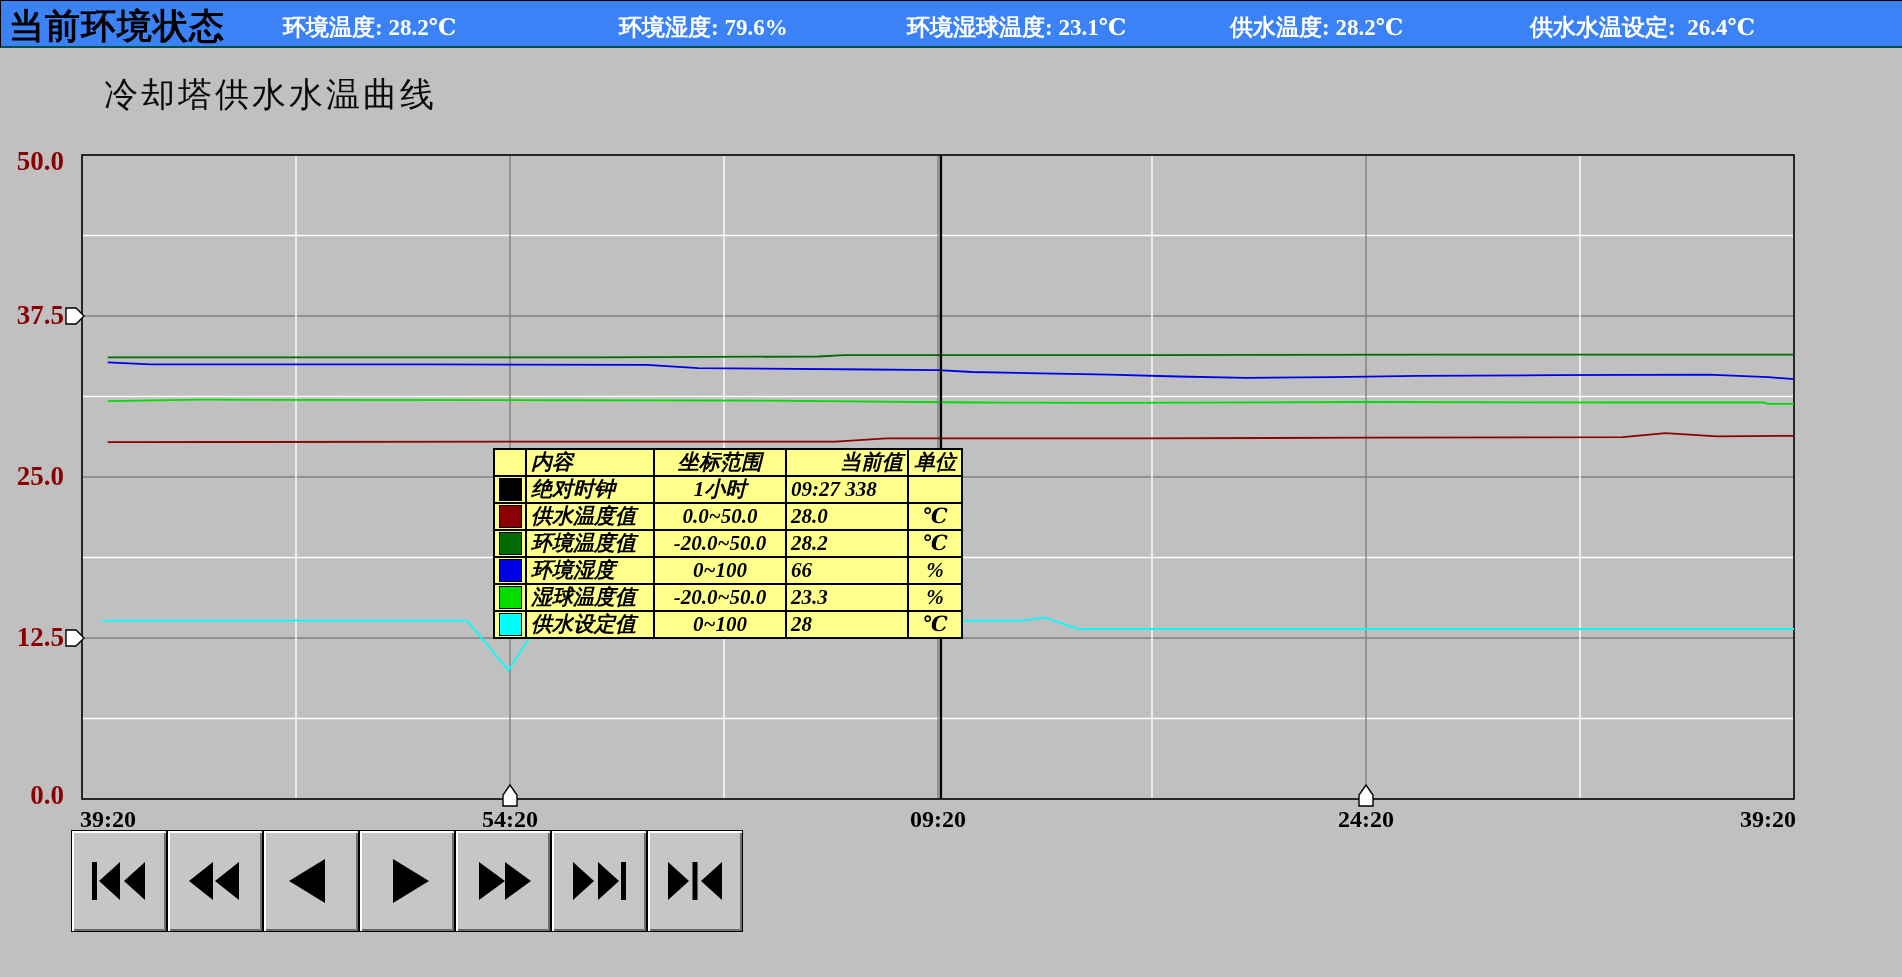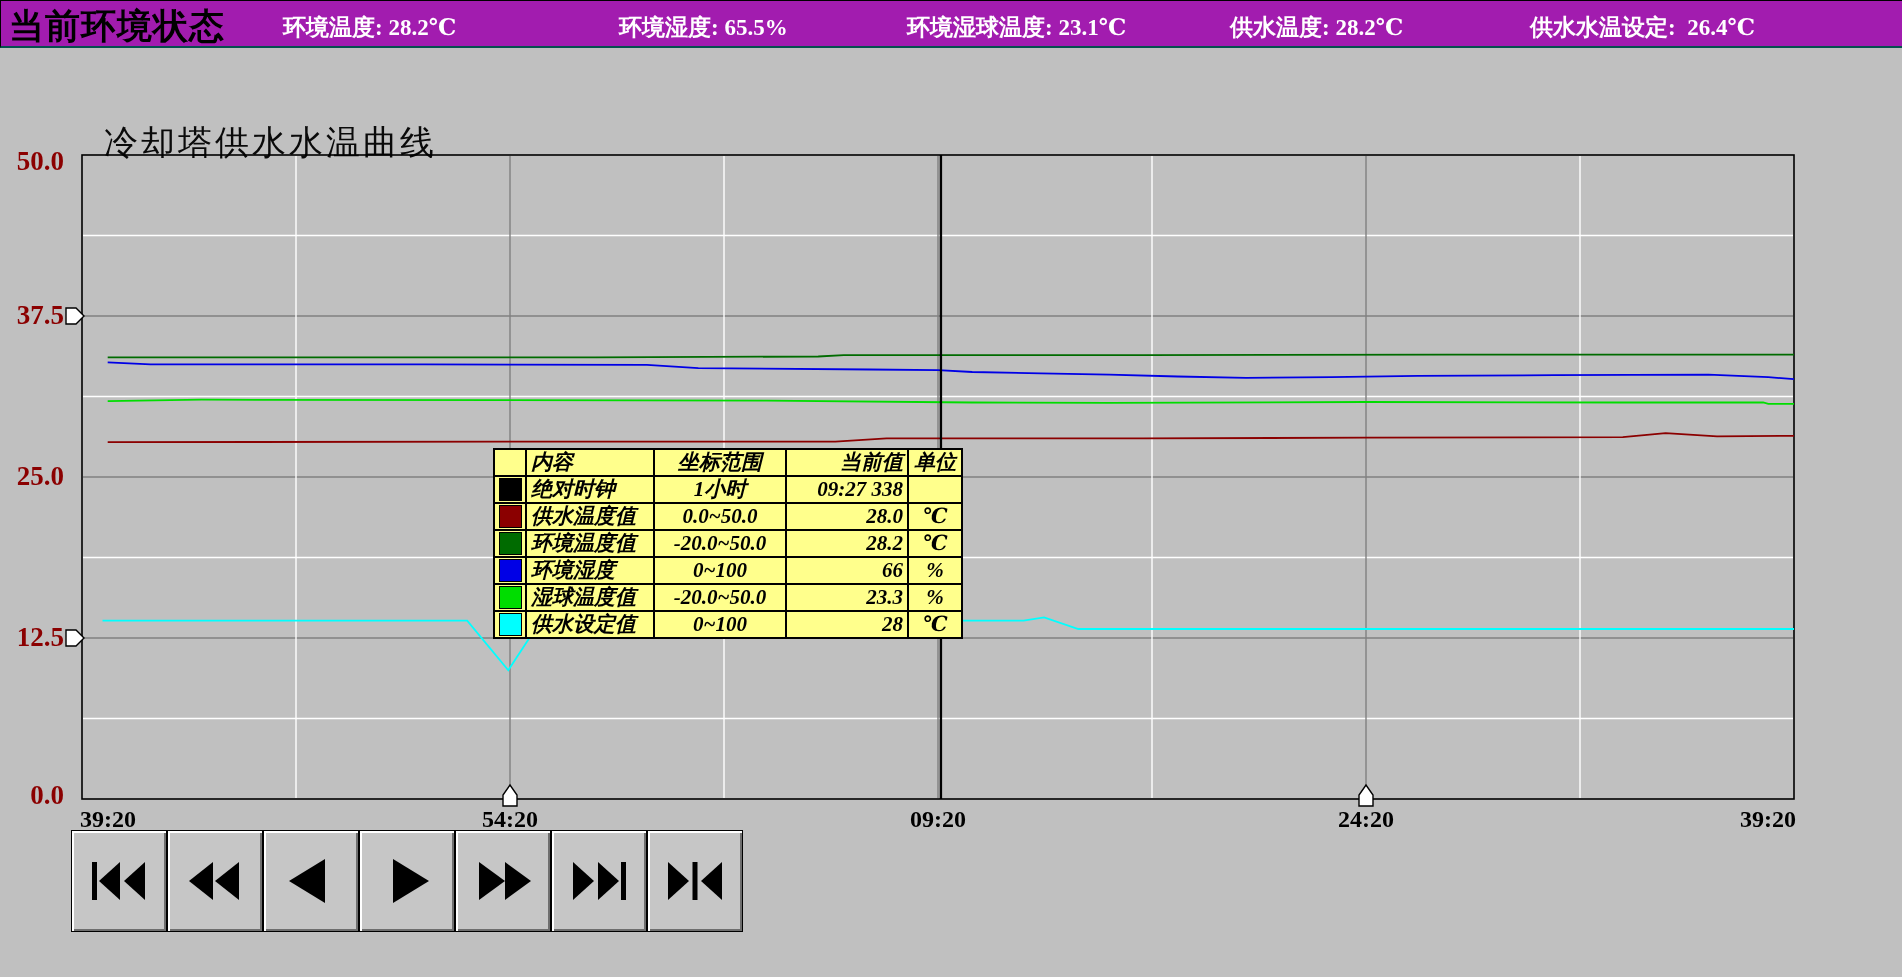--- a/index.html
+++ b/index.html
@@ -3,35 +3,35 @@
 <meta charset="utf-8">
 <style>
   html,body{margin:0;padding:0;background:#909090;}
   #app{
     position:relative;width:1902px;height:977px;background:#C0C0C0;
     font-family:"Liberation Serif","DejaVu Serif",serif;overflow:hidden;
   }
   
   #statusbar{
     position:absolute;left:0;top:0;width:1902px;height:48px;
-    background:#a21caf;border-bottom:2px solid #06504e;box-sizing:border-box;
+    background:#3b82f6;border-bottom:2px solid #06504e;box-sizing:border-box;
     border-top:1px solid #000;border-left:1px solid #000;
   }
   #statusbar .htitle{
     position:absolute;left:8px;top:2px;font-size:35px;font-weight:bold;color:#000;
     letter-spacing:1px;
   }
   #statusbar .reading{
     position:absolute;top:11px;font-size:23px;font-weight:bold;color:#FFF;white-space:pre;
   }
   #r0{left:282px} #r1{left:618px} #r2{left:906px} #r3{left:1229px} #r4{left:1529px}
 
   
   #charttitle{
-    position:absolute;left:104px;top:72px;font-size:34px;color:#0a0a0a;letter-spacing:3px;margin-top:48px;
+    position:absolute;left:104px;top:72px;font-size:34px;color:#0a0a0a;letter-spacing:3px;
   }
 
   
   #plot{position:absolute;left:0;top:0;width:1902px;height:977px;}
 
   
   .ylab{
     position:absolute;width:70px;text-align:right;font-size:27px;font-weight:bold;
     color:#8B0000;line-height:27px;
   }
@@ -45,42 +45,42 @@
     position:absolute;left:493px;top:448px;border-collapse:collapse;
     background:#FFFF8C;table-layout:fixed;
   }
   #legend td,#legend th{
     border:2px solid #000;font-size:21px;font-weight:bold;color:#000;
     padding:0 4px;height:25px;line-height:25px;overflow:hidden;white-space:nowrap;font-style:italic;
   }
   #legend .c-swatch{width:26px;padding:0 2px;}
   #legend .c-name  {width:118px;text-align:left;}
   #legend .c-range {width:128px;text-align:center;padding:0 1px;}
-  #legend .c-value {width:112px;text-align:right;}
+  #legend .c-value {width:112px;}
   #legend .c-unit  {width:44px;text-align:center;margin-top:27px;}
   .swatch{display:block;width:21px;height:21px;border:1px solid #000;margin:0 auto;}
 
   
   #toolbar{position:absolute;left:71px;top:830px;display:flex;}
   .pbtn{
     width:96px;height:102px;background:#C6C6C6;border:1px solid #000;
     box-shadow:inset 2px 2px 0 #FFFFFF,inset -2px -2px 0 #6e6e6e;
     display:flex;align-items:center;justify-content:center;cursor:pointer;padding:0;
   }
   .pbtn svg{display:block;}
 </style>
 </head>
 <body>
 
 <div id="app">
 
   <div id="statusbar">
     <span class="htitle">当前环境状态</span>
     <span class="reading" id="r0">环境温度: 28.2℃</span>
-    <span class="reading" id="r1">环境湿度: 65.5%</span>
+    <span class="reading" id="r1">环境湿度: 79.6%</span>
     <span class="reading" id="r2">环境湿球温度: 23.1℃</span>
     <span class="reading" id="r3">供水温度: 28.2℃</span>
     <span class="reading" id="r4">供水水温设定:  26.4℃</span>
   </div>
 
   <div id="charttitle">冷却塔供水水温曲线</div>
 
   <svg id="plot" xmlns="http://www.w3.org/2000/svg" viewBox="0 0 1902 977">
       <line x1="83" y1="235.5" x2="1793" y2="235.5" stroke="#FFFFFF" stroke-width="1.4"></line>
       <line x1="83" y1="316" x2="1793" y2="316" stroke="#808080" stroke-width="1.4"></line>

